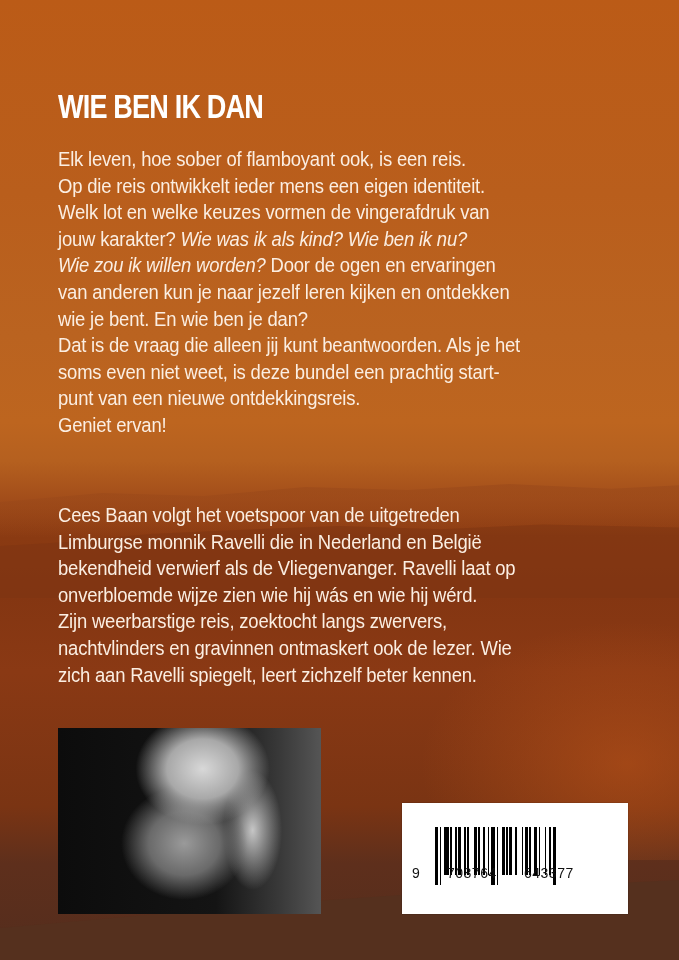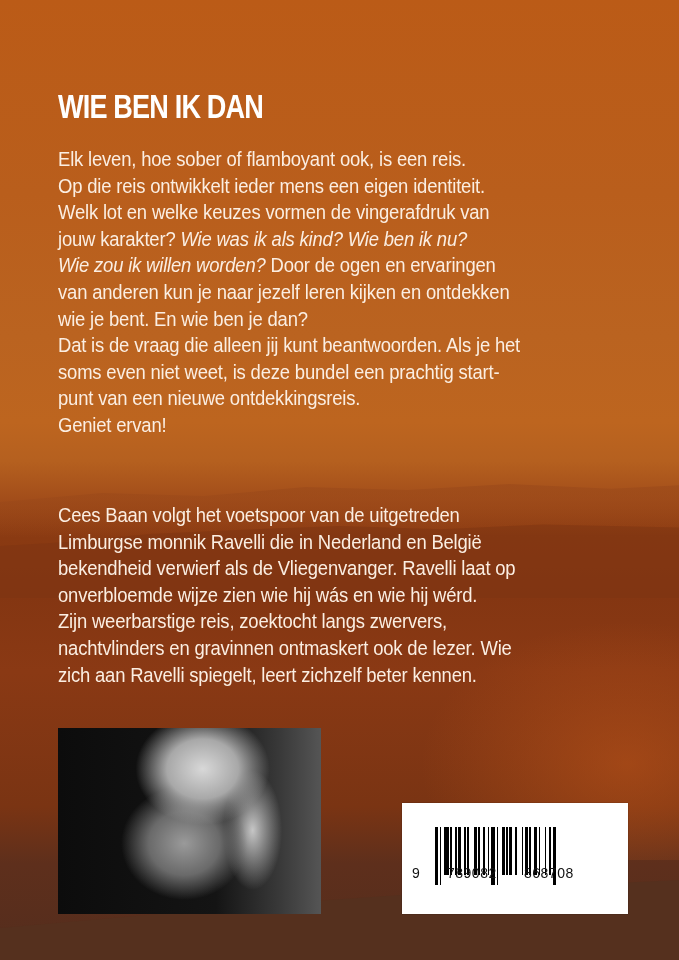--- a/index.html
+++ b/index.html
@@ -161,15 +161,15 @@
       <span style="background: rgb(0, 0, 0); width: 1.55px;"></span>
       <span style="background: transparent; width: 4.65px;"></span>
       <span style="background: rgb(0, 0, 0); width: 1.55px;"></span>
       <span style="background: transparent; width: 3.1px;"></span>
       <span style="background: rgb(0, 0, 0); width: 1.55px;"></span>
       <span style="background: transparent; width: 1.55px;"></span>
       <span class="long" style="background: rgb(0, 0, 0); width: 3.1px;"></span>
       <span class="long" style="background: transparent; width: 1.55px;"></span>
     </div>
   <span class="bc-digits" style="left:10px;">9</span>
-  <span class="bc-digits" style="left:45px;letter-spacing:0.5px;">789082</span>
-  <span class="bc-digits" style="left:122px;letter-spacing:0.5px;">868708</span>
+  <span class="bc-digits" style="left:45px;letter-spacing:0.5px;">708764</span>
+  <span class="bc-digits" style="left:122px;letter-spacing:0.5px;">643377</span>
 </div>
 
 </body></html>

